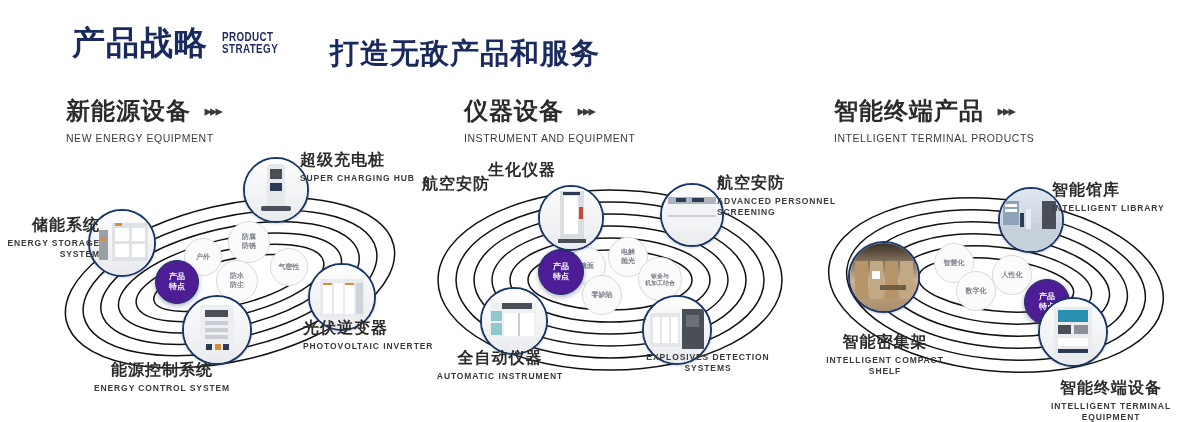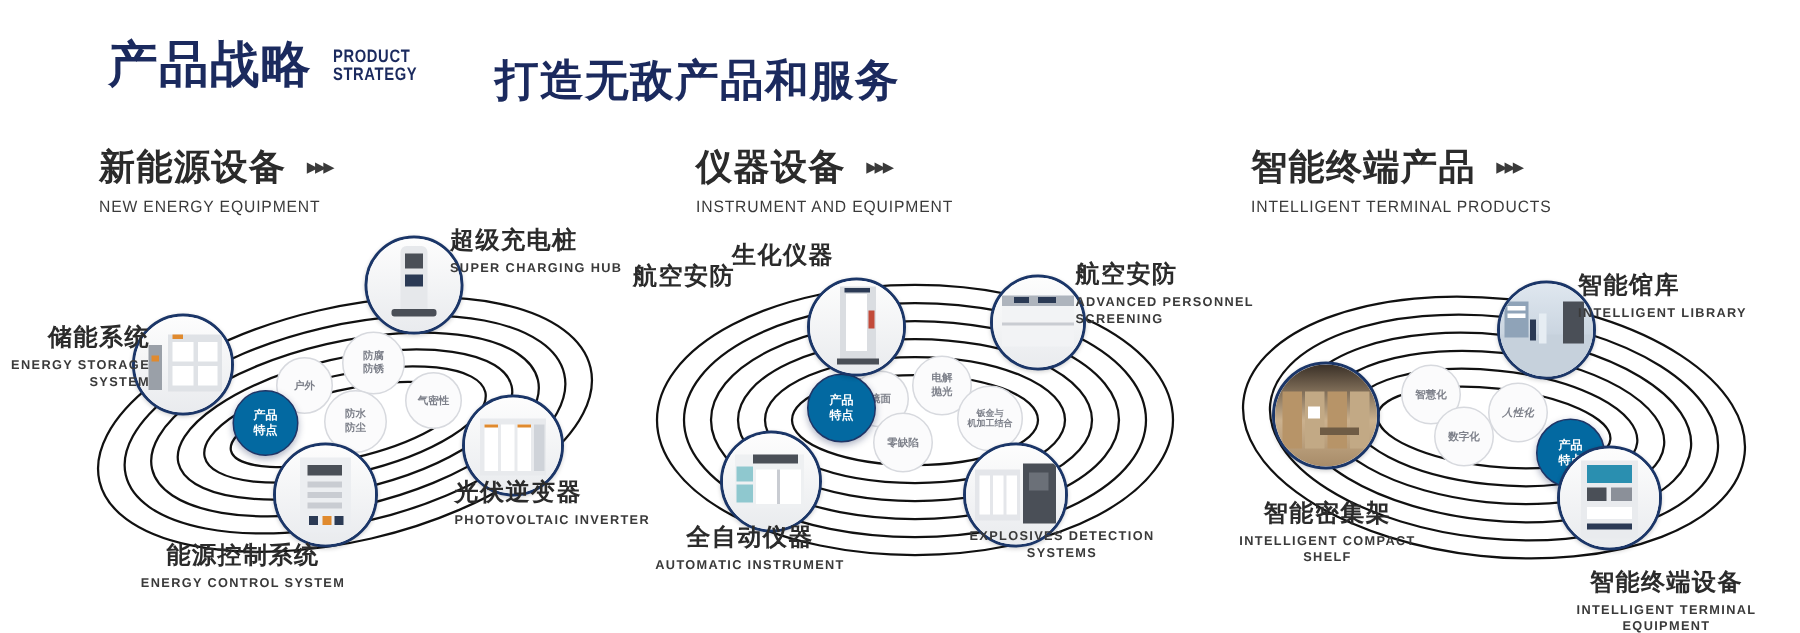--- a/index.html
+++ b/index.html
@@ -56,21 +56,21 @@
 
   
   .bubble{
     position:absolute;border-radius:50%;
     border:1px solid #d7d9de;background:#fbfbfc;
     display:flex;align-items:center;justify-content:center;text-align:center;
     color:#7d808a;font-size:7px;line-height:1.25;font-weight:bold;
     font-family:"DejaVu Sans",sans-serif;
   }
   .bubble.core{
-    background:#0369a1;border:1px solid #1f3566;color:#ffffff;
+    background:#4c1d95;border:1px solid #1f3566;color:#ffffff;
     font-size:8px;box-shadow:0 2px 5px rgba(20,35,80,.35);
   }
 
   
   .lbl{position:absolute;}
   .lbl .cn{
     font-size:16px;font-weight:bold;color:#2b2b2b;letter-spacing:1px;white-space:nowrap;
     font-family:"DejaVu Sans",sans-serif;
   }
   .lbl .en{
@@ -295,21 +295,21 @@
         <ellipse cx="196" cy="130" rx="150" ry="74" transform="rotate(6 196 130)"></ellipse>
         <ellipse cx="196" cy="130" rx="132" ry="62" transform="rotate(6 196 130)"></ellipse>
         <ellipse cx="196" cy="130" rx="114" ry="50" transform="rotate(6 196 130)"></ellipse>
         <ellipse cx="196" cy="130" rx="96" ry="38" transform="rotate(6 196 130)"></ellipse>
         <ellipse cx="196" cy="130" rx="78" ry="26" transform="rotate(6 196 130)"></ellipse>
       </g>
     </svg>
 
     <div class="bubble" style="left:134px;top:88px;width:38px;height:38px;">智慧化</div>
     <div class="bubble" style="left:156px;top:116px;width:38px;height:38px;">数字化</div>
-    <div class="bubble" style="left:192px;top:100px;width:38px;height:38px;font-style:italic;">人性化</div>
+    <div class="bubble" style="left:192px;top:100px;width:38px;height:38px;">人性化</div>
     <div class="bubble core" style="left:224px;top:124px;width:44px;height:44px;flex-direction:column;">
       <span>产品</span>
       <span>特点</span>
     </div>
 
     <div class="node" style="left:198px;top:32px;width:62px;height:62px;">
       <div class="img-cab" style="background:linear-gradient(180deg,#dfe7ef 0%,#b9c6d4 100%);"></div>
       <div class="bar" style="left:0px;top:34px;width:62px;height:28px;background:#c6d1dc;"></div>
       <div class="bar" style="left:3px;top:12px;width:16px;height:24px;background:#8fa3b8;"></div>
       <div class="bar wt" style="left:5px;top:15px;width:12px;height:3px;"></div>

